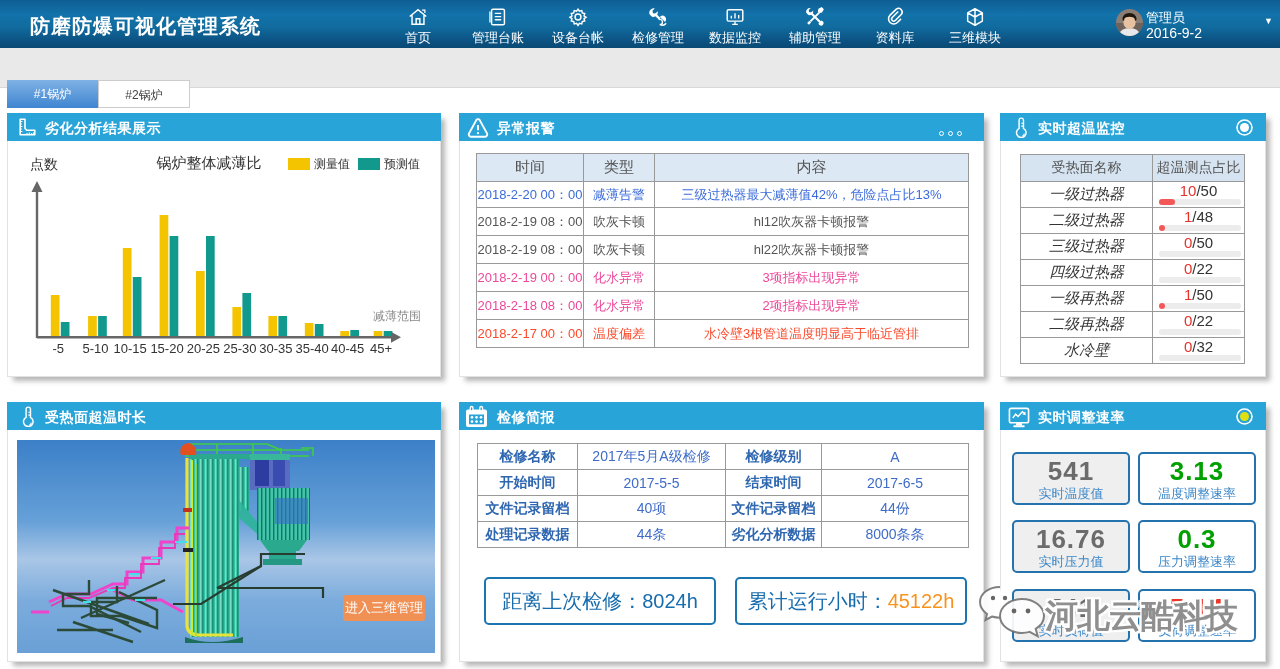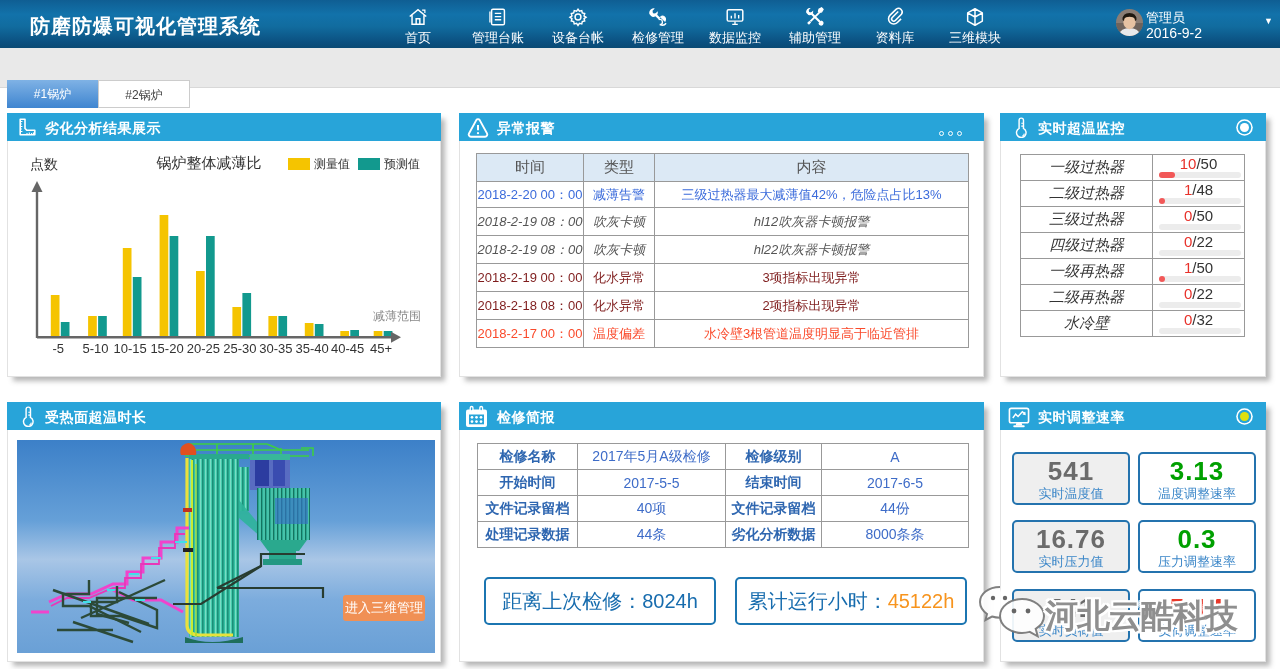--- a/index.html
+++ b/index.html
@@ -42,21 +42,21 @@
 .ring { position:absolute; right:17px; top:10px; width:9px; height:9px; border-radius:50%;
   background:#fff; box-shadow:0 0 0 2.2px #28a4d9, 0 0 0 3.8px #fff; }
 .ring.yellow { background:#e0e010; }
 
 
 #alarmtb { position:absolute; left:16px; top:39px; width:493px; border-collapse:collapse; table-layout:fixed; }
 #alarmtb th, #alarmtb td { border:1px solid #999; text-align:center; overflow:hidden; white-space:nowrap; }
 #alarmtb th { background:#dce9f5; color:#555; font-size:15px; font-weight:normal; height:28px; }
 #alarmtb td { font-size:13px; height:28px; }
 #alarmtb tr.c-blue td { height:26px; }
-.c-blue { color:#3b6bdb; } .c-grey { color:#555;font-style:italic; } .c-green { color:#7f1d1d; } .c-red { color:#fa4a2b; }
+.c-blue { color:#3b6bdb; } .c-grey { color:#555; } .c-green { color:#ec4899; } .c-red { color:#fa4a2b; }
 
 
 #ottb { position:absolute; left:19px; top:40px; width:225px; border-collapse:collapse; table-layout:fixed; }
 #ottb th, #ottb td { border:1px solid #999; text-align:center; }
 #ottb th { background:#d6e4f2; color:#555; font-size:14px; font-weight:normal; height:27px; }
 #ottb td.nm { font-size:15px; color:#333; height:25px;font-style:italic; }
 .frac { font-size:15px; color:#333; line-height:13px; margin-top:1px;}
 .frac b { color:#e8312a; font-weight:normal; }
 .track { width:82px; height:6px; background:#ececec; border-radius:3px; margin:2px 3px 1px auto; position:relative; }
 .fill { position:absolute; left:0; top:0; height:6px; background:#f25858; border-radius:3px; }
@@ -295,20 +295,24 @@
         </svg>
         <span class="pt">实时超温监控</span>
       <span class="ring"></span>
       </div>
     <table id="ottb">
       <colgroup>
           <col style="width:132px">
           <col>
         </colgroup>
       <tbody>
+          <tr>
+            <th>受热面名称</th>
+            <th>超温测点占比</th>
+          </tr>
       <tr>
             <td class="nm">一级过热器</td>
             <td style="height:26px">
               <div class="frac"><b>10</b>/50</div>
               <div class="track">
                 <i class="fill" style="width:16px"></i>
               </div>
             </td>
           </tr>
       <tr>

